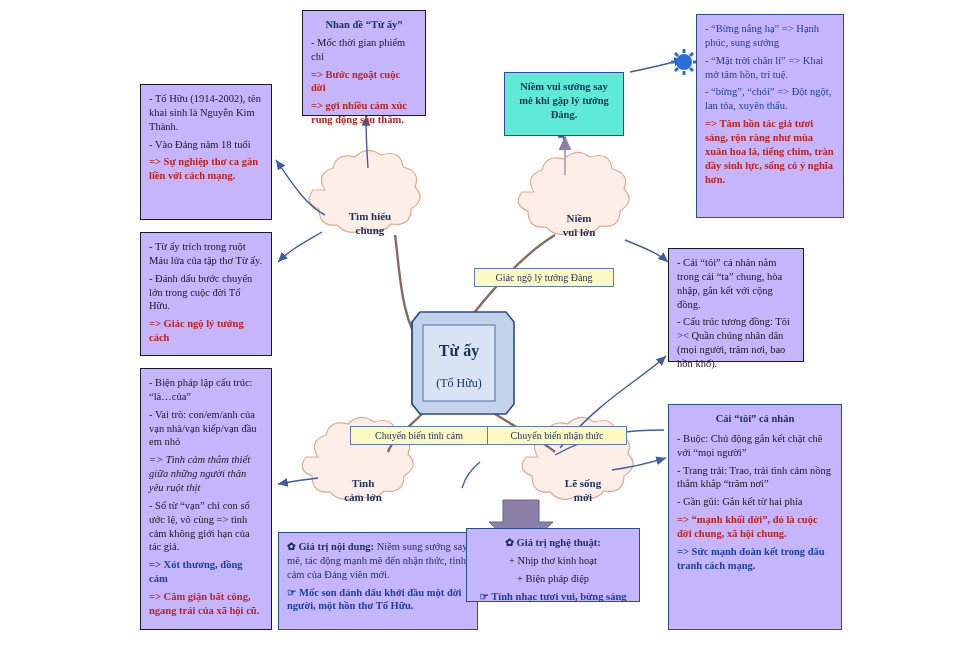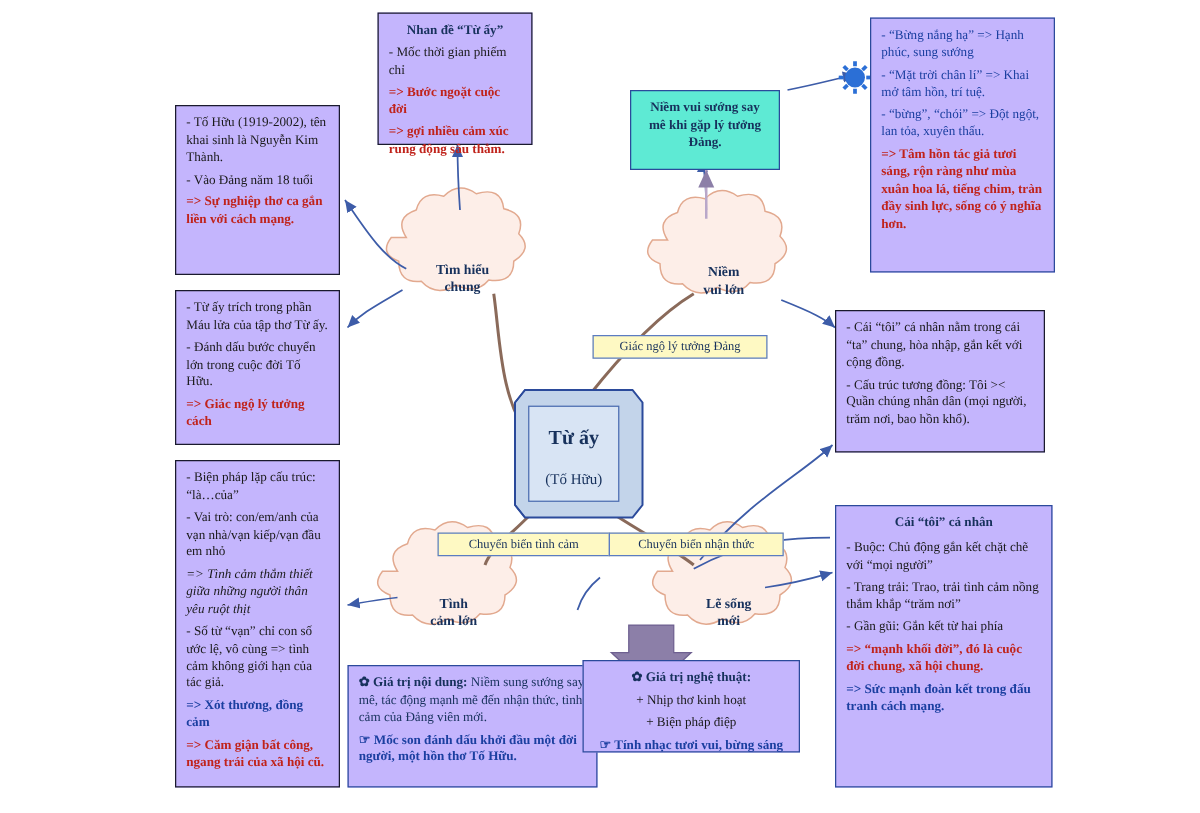--- a/index.html
+++ b/index.html
@@ -134,43 +134,43 @@
   <div class="label" style="left:487px;top:426px;width:126px;">Chuyển biến nhận thức</div>
 
   <div class="box box-dark pad txt" style="left:302px;top:10px;width:124px;height:106px;">
     <p class="p t-title navy">Nhan đề “Từ ấy”</p>
     <p class="p">- Mốc thời gian phiếm chỉ</p>
     <p class="p red bold">=&gt; Bước ngoặt cuộc đời</p>
     <p class="p red bold">=&gt; gợi nhiều cảm xúc rung động sâu thẳm.</p>
   </div>
 
   <div class="box box-dark pad txt" style="left:140px;top:84px;width:132px;height:136px;">
-    <p class="p">- Tố Hữu (1919-2002), tên khai sinh là Nguyễn Kim Thành.</p>
+    <p class="p">- Tố Hữu (1914-2002), tên khai sinh là Nguyễn Kim Thành.</p>
     <p class="p">- Vào Đảng năm 18 tuổi</p>
     <p class="p red bold">=&gt; Sự nghiệp thơ ca gắn liền với cách mạng.</p>
   </div>
 
   <div class="box box-dark pad txt" style="left:140px;top:232px;width:132px;height:124px;">
-    <p class="p">- Từ ấy trích trong phần Máu lửa của tập thơ Từ ấy.</p>
+    <p class="p">- Từ ấy trích trong ruột Máu lửa của tập thơ Từ ấy.</p>
     <p class="p">- Đánh dấu bước chuyển lớn trong cuộc đời Tố Hữu.</p>
     <p class="p red bold">=&gt; Giác ngộ lý tưởng cách</p>
   </div>
 
   <div class="box box-navy-fill pad txt" style="left:504px;top:72px;width:120px;height:64px;background:#5eead4;">
     <p class="p navy bold" style="text-align:center;">Niềm vui sướng say mê khi gặp lý tưởng Đảng.</p>
   </div>
 
   <div class="box box-blue pad txt" style="left:696px;top:14px;width:148px;height:204px;">
     <p class="p blue">- “Bừng nắng hạ” =&gt; Hạnh phúc, sung sướng</p>
     <p class="p blue">- “Mặt trời chân lí” =&gt; Khai mở tâm hồn, trí tuệ.</p>
     <p class="p blue">- “bừng”, “chói” =&gt; Đột ngột, lan tỏa, xuyên thấu.</p>
     <p class="p red bold">=&gt; Tâm hồn tác giả tươi sáng, rộn ràng như mùa xuân hoa lá, tiếng chim, tràn đầy sinh lực, sống có ý nghĩa hơn.</p>
   </div>
 
-  <div class="box box-dark pad txt" style="left:668px;top:248px;width:168px;height:114px;">
+  <div class="box box-dark pad txt" style="left:668px;top:248px;width:136px;height:114px;">
     <p class="p">- Cái “tôi” cá nhân nằm trong cái “ta” chung, hòa nhập, gắn kết với cộng đồng.</p>
     <p class="p">- Cấu trúc tương đồng: Tôi &gt;&lt; Quần chúng nhân dân (mọi người, trăm nơi, bao hồn khổ).</p>
   </div>
 
   <div class="box box-blue pad txt" style="left:668px;top:404px;width:174px;height:226px;">
     <p class="p t-title navy" style="margin-bottom:6px;">Cái “tôi” cá nhân</p>
     <p class="p">- Buộc: Chủ động gắn kết chặt chẽ với “mọi người”</p>
     <p class="p">- Trang trải: Trao, trải tình cảm nồng thắm khắp “trăm nơi”</p>
     <p class="p">- Gần gũi: Gắn kết từ hai phía</p>
     <p class="p red bold">=&gt; “mạnh khối đời”, đó là cuộc đời chung, xã hội chung.</p>

